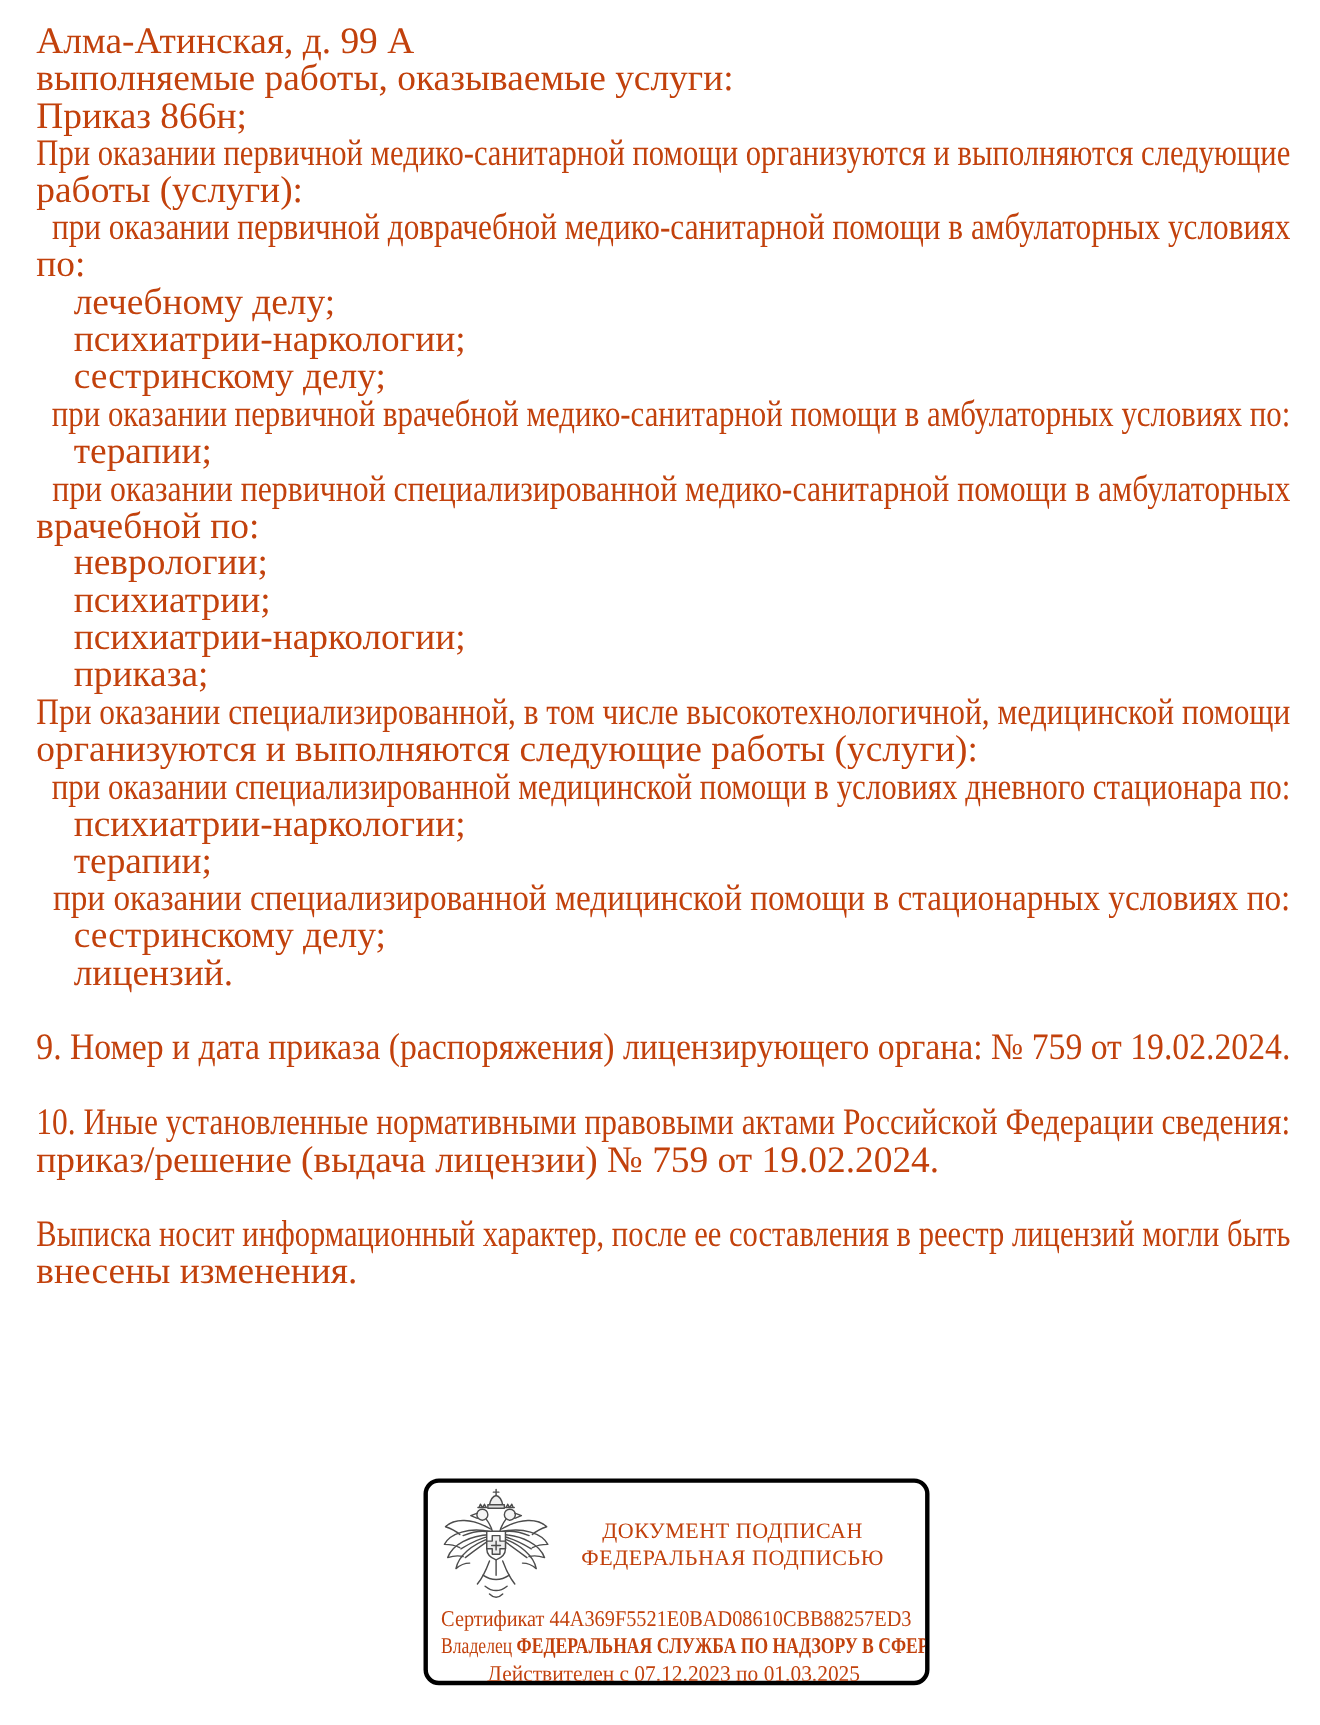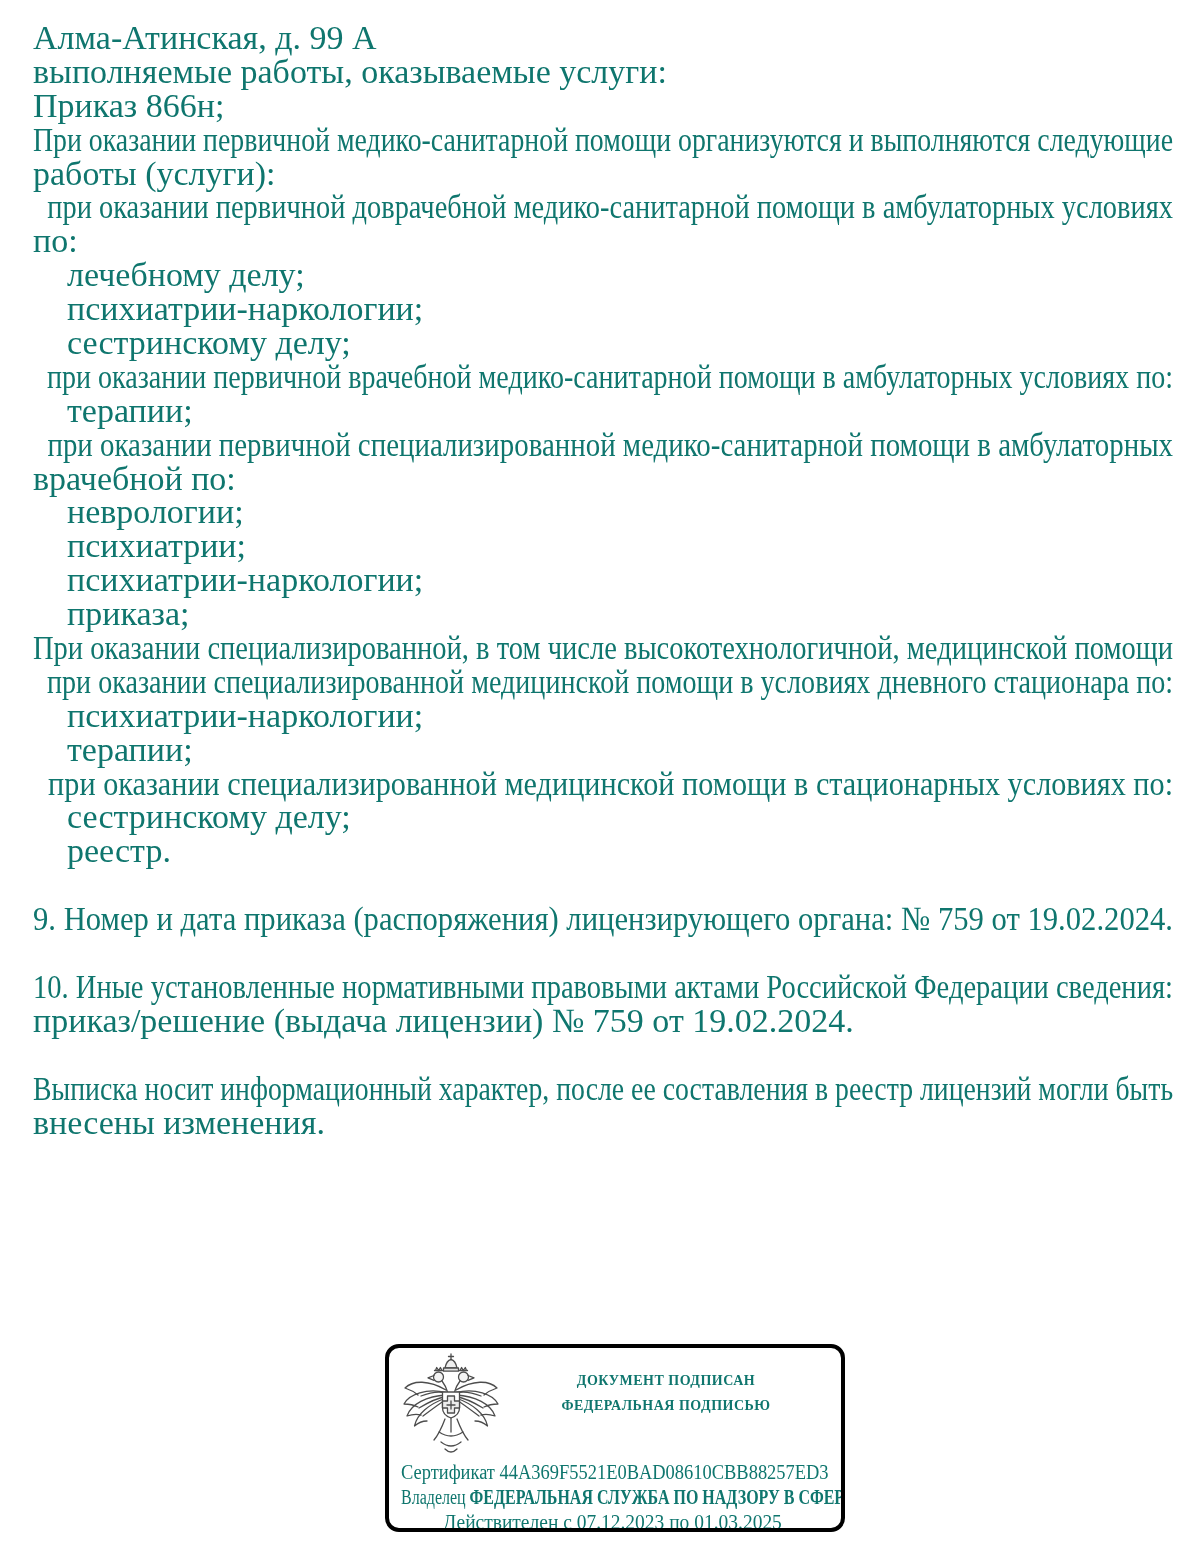--- a/index.html
+++ b/index.html
@@ -3,21 +3,21 @@
 <meta charset="utf-8">
 <style>
   html, body { margin: 0; padding: 0; background: #ffffff; }
   .page {
     position: relative;
     width: 1200px;
     height: 1568px;
     background: #ffffff;
     overflow: hidden;
     font-family: "Liberation Serif", serif;
-    color: #0f766e;
+    color: #c2410c;
   }
   
   .doc {
     position: absolute;
     left: 33px;
     top: 21px;
     width: 1145px;
   }
   .doc-line {
     height: 33.9px;
@@ -44,26 +44,25 @@
     background: #ffffff;
     overflow: hidden;
     padding: 4px 0 0 12px;
   }
   .stamp-top { display: flex; }
   .emblem { width: 100px; height: 106px; flex: none; }
   .emblem svg { width: 100%; height: 100%; display: block; }
   .stamp-title {
     flex: 1;
     text-align: center;
-    margin-top: 16px;
+    margin-top: 28px;
     margin-right: 10px;
-    font-size: 14px;
+    font-size: 20px;
     line-height: 25px;
     letter-spacing: 0.5px;
-    font-weight: bold;
   }
   .stamp-info {
     margin-top: 2px;
     font-size: 20.5px;
     line-height: 25px;
     text-align: center;
   }
   .fitx {
     display: inline-block;
     transform-origin: 0 50%;
@@ -92,26 +91,27 @@
       <div class="doc-line"><span class="fit">    сестринскому делу;</span></div>
       <div class="doc-line"><span class="fit" style="transform: scaleX(0.8248);">  при оказании первичной врачебной медико-санитарной помощи в амбулаторных условиях по:</span></div>
       <div class="doc-line"><span class="fit">    терапии;</span></div>
       <div class="doc-line"><span class="fit" style="transform: scaleX(0.8501);">  при оказании первичной специализированной медико-санитарной помощи в амбулаторных</span></div>
       <div class="doc-line"><span class="fit">врачебной по:</span></div>
       <div class="doc-line"><span class="fit">    неврологии;</span></div>
       <div class="doc-line"><span class="fit">    психиатрии;</span></div>
       <div class="doc-line"><span class="fit">    психиатрии-наркологии;</span></div>
       <div class="doc-line"><span class="fit">    приказа;</span></div>
       <div class="doc-line"><span class="fit" style="transform: scaleX(0.8389);">При оказании специализированной, в том числе высокотехнологичной, медицинской помощи</span></div>
+      <div class="doc-line"><span class="fit">организуются и выполняются следующие работы (услуги):</span></div>
       <div class="doc-line"><span class="fit" style="transform: scaleX(0.8262);">  при оказании специализированной медицинской помощи в условиях дневного стационара по:</span></div>
       <div class="doc-line"><span class="fit">    психиатрии-наркологии;</span></div>
       <div class="doc-line"><span class="fit">    терапии;</span></div>
       <div class="doc-line"><span class="fit" style="transform: scaleX(0.889);">  при оказании специализированной медицинской помощи в стационарных условиях по:</span></div>
       <div class="doc-line"><span class="fit">    сестринскому делу;</span></div>
-      <div class="doc-line"><span class="fit">    реестр.</span></div>
+      <div class="doc-line"><span class="fit">    лицензий.</span></div>
       <div class="doc-line"><span class="fit"></span></div>
       <div class="doc-line"><span class="fit" style="transform: scaleX(0.9011);">9. Номер и дата приказа (распоряжения) лицензирующего органа: № 759 от 19.02.2024.</span></div>
       <div class="doc-line"><span class="fit"></span></div>
       <div class="doc-line"><span class="fit" style="transform: scaleX(0.8392);">10. Иные установленные нормативными правовыми актами Российской Федерации сведения:</span></div>
       <div class="doc-line"><span class="fit">приказ/решение (выдача лицензии) № 759 от 19.02.2024.</span></div>
       <div class="doc-line"><span class="fit"></span></div>
       <div class="doc-line"><span class="fit" style="transform: scaleX(0.8167);">Выписка носит информационный характер, после ее составления в реестр лицензий могли быть</span></div>
       <div class="doc-line"><span class="fit">внесены изменения.</span></div>
     </div>
 

